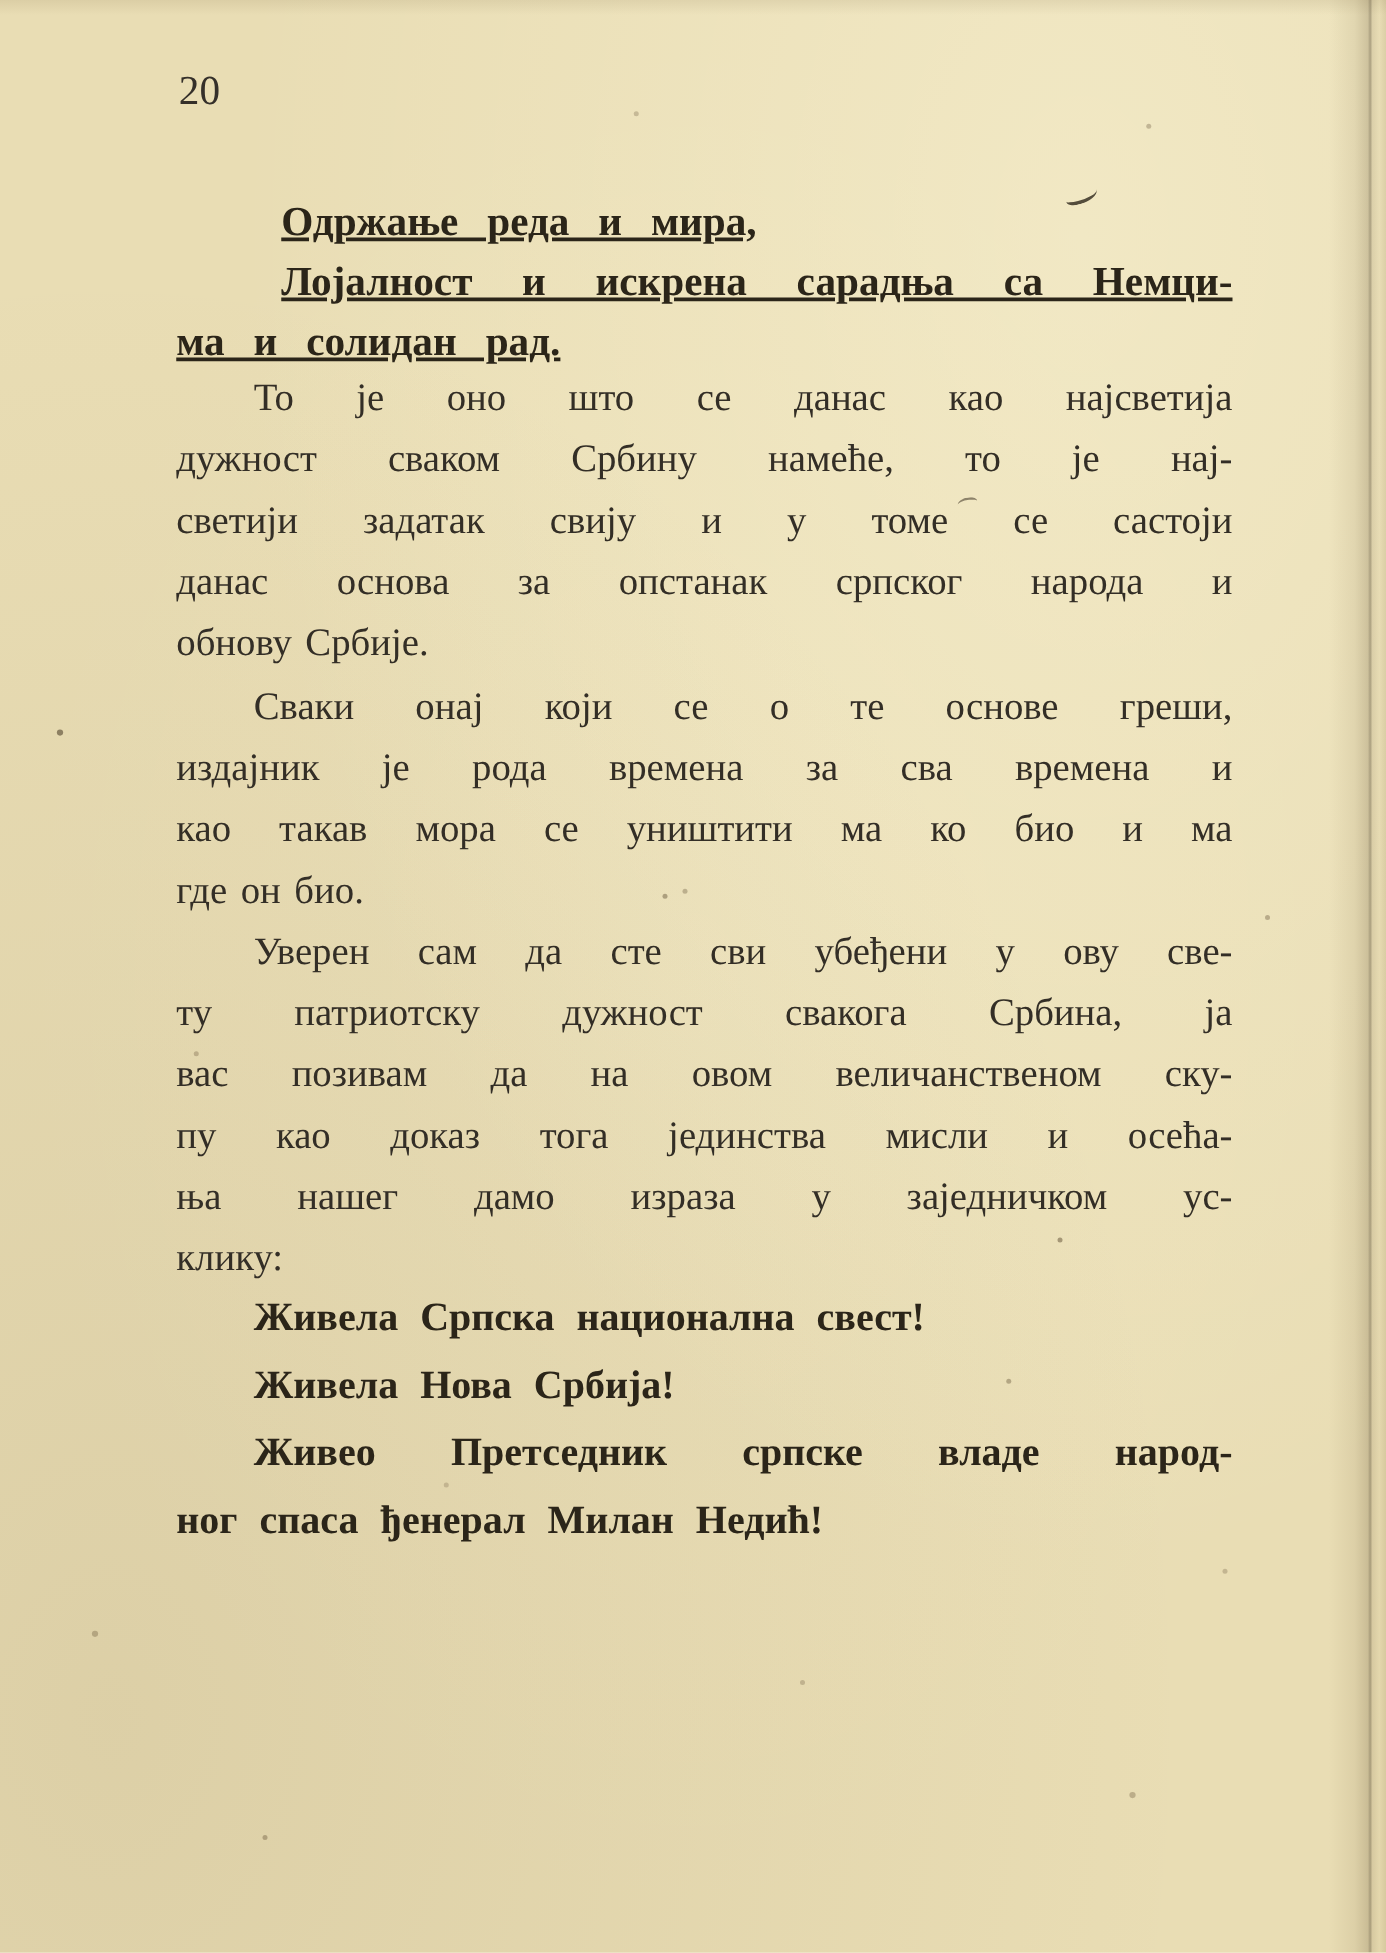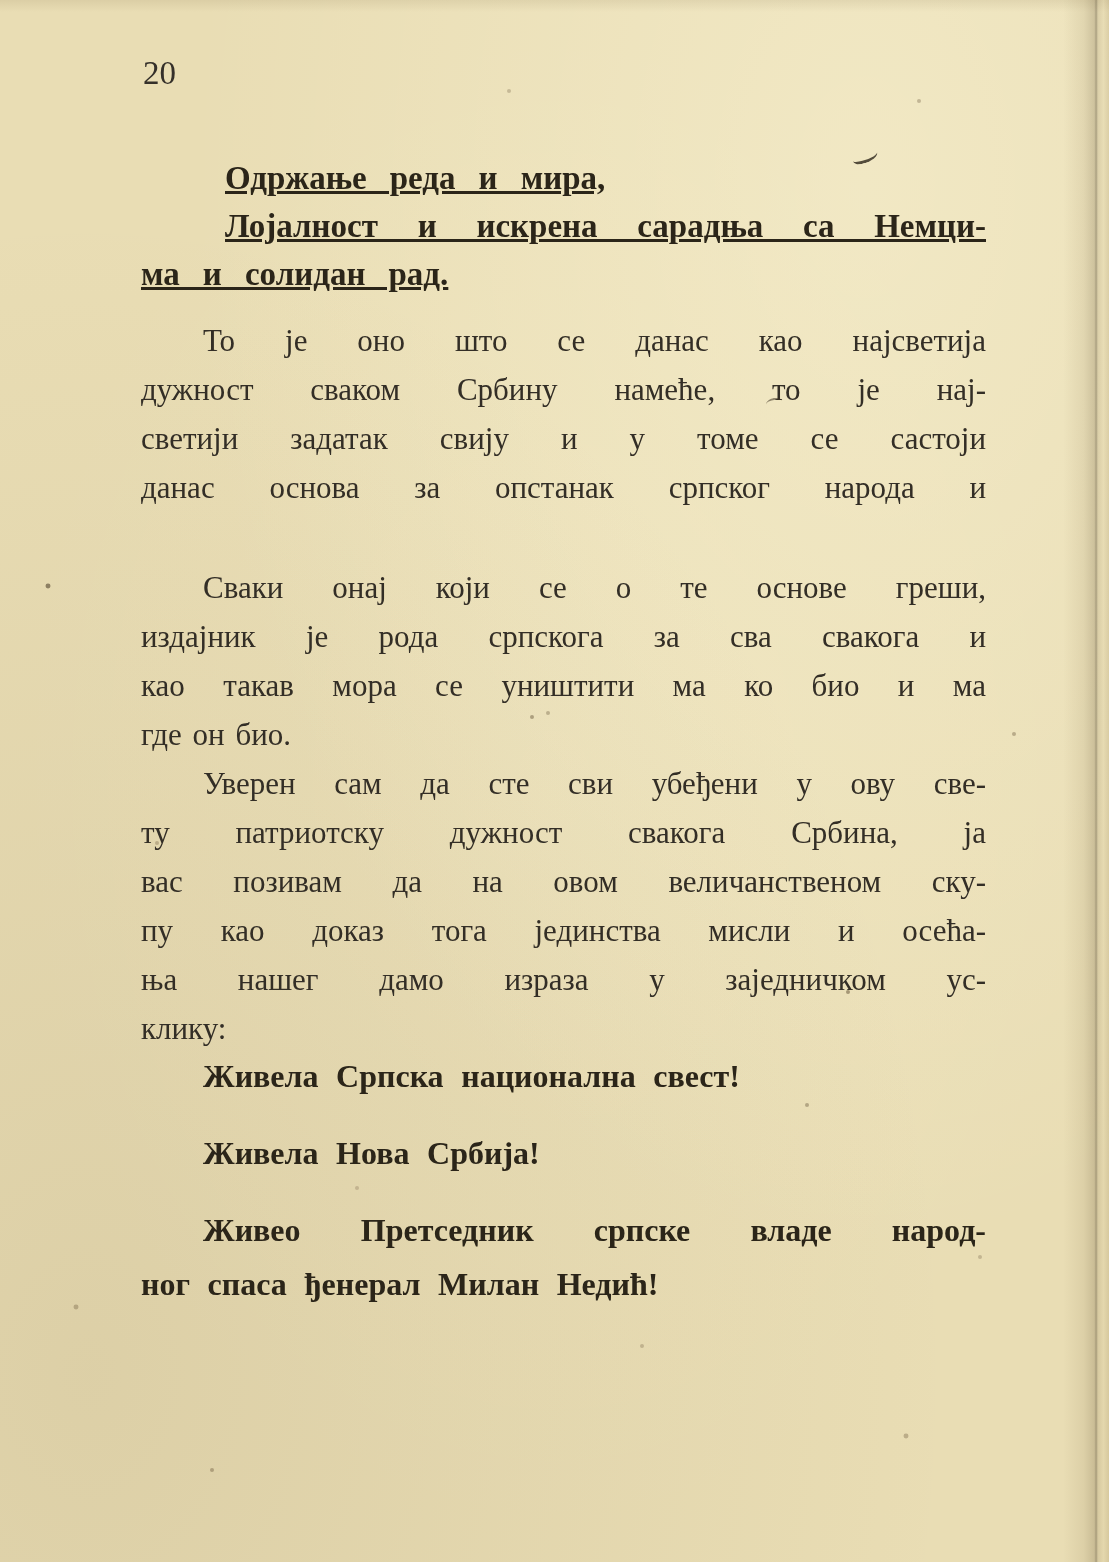--- a/index.html
+++ b/index.html
@@ -32,21 +32,21 @@
     position:absolute; top:0; left:0; width:100%; height:12px;
     background:linear-gradient(180deg, rgba(120,100,60,0.12), rgba(120,100,60,0));
   }
 
   .page-number { position:absolute; left:143px; top:55px; font-size:33px; line-height:36px; color:#35302a; }
 
   .col { position:absolute; left:141px; width:845px; }
 
   .line { font-size:31px; line-height:49px; word-spacing:0.10em; }
   .just { text-align:justify; text-align-last:justify; }
-  .ind  { padding-left:62px;margin-top:23px; }
+  .ind  { padding-left:62px; }
 
   .heading { top:154px; }
   .heading .line { font-weight:bold; font-size:33px; line-height:48px; color:#2b2519;text-decoration:underline; }
   .ind-h { padding-left:84px; }
   .ws-wide { word-spacing:0.45em; }
   .ws-mid  { word-spacing:0.30em; }
 
   .p1 { top:293px; }
   .p2 { top:540px;font-family:Liberation Serif, serif; }
   .p3 { top:736px; }
@@ -103,25 +103,26 @@
     <div class="line ind-h ws-wide">Одржање реда и мира,</div>
     <div class="line ind-h just">Лојалност и искрена сарадња са Немци-</div>
     <div class="line ws-wide">ма и солидан рад.</div>
   </div>
 
   <div class="col p1">
     <div class="line ind just">То је оно што се данас као најсветија</div>
     <div class="line just">дужност сваком Србину намеће, то је нај-</div>
     <div class="line just">светији задатак свију и у томе се састоји</div>
     <div class="line just">данас основа за опстанак српског народа и</div>
+    <div class="line">обнову Србије.</div>
   </div>
 
   <div class="col p2">
     <div class="line ind just">Сваки онај који се о те основе греши,</div>
-    <div class="line just">издајник је рода српскога за сва свакога и</div>
+    <div class="line just">издајник је рода времена за сва времена и</div>
     <div class="line just">као такав мора се уништити ма ко био и ма</div>
     <div class="line">где он био.</div>
   </div>
 
   <div class="col p3">
     <div class="line ind just">Уверен сам да сте сви убеђени у ову све-</div>
     <div class="line just">ту патриотску дужност свакога Србина, ја</div>
     <div class="line just">вас позивам да на овом величанственом ску-</div>
     <div class="line just">пу као доказ тога јединства мисли и осећа-</div>
     <div class="line just">ња нашег дамо израза у заједничком ус-</div>

